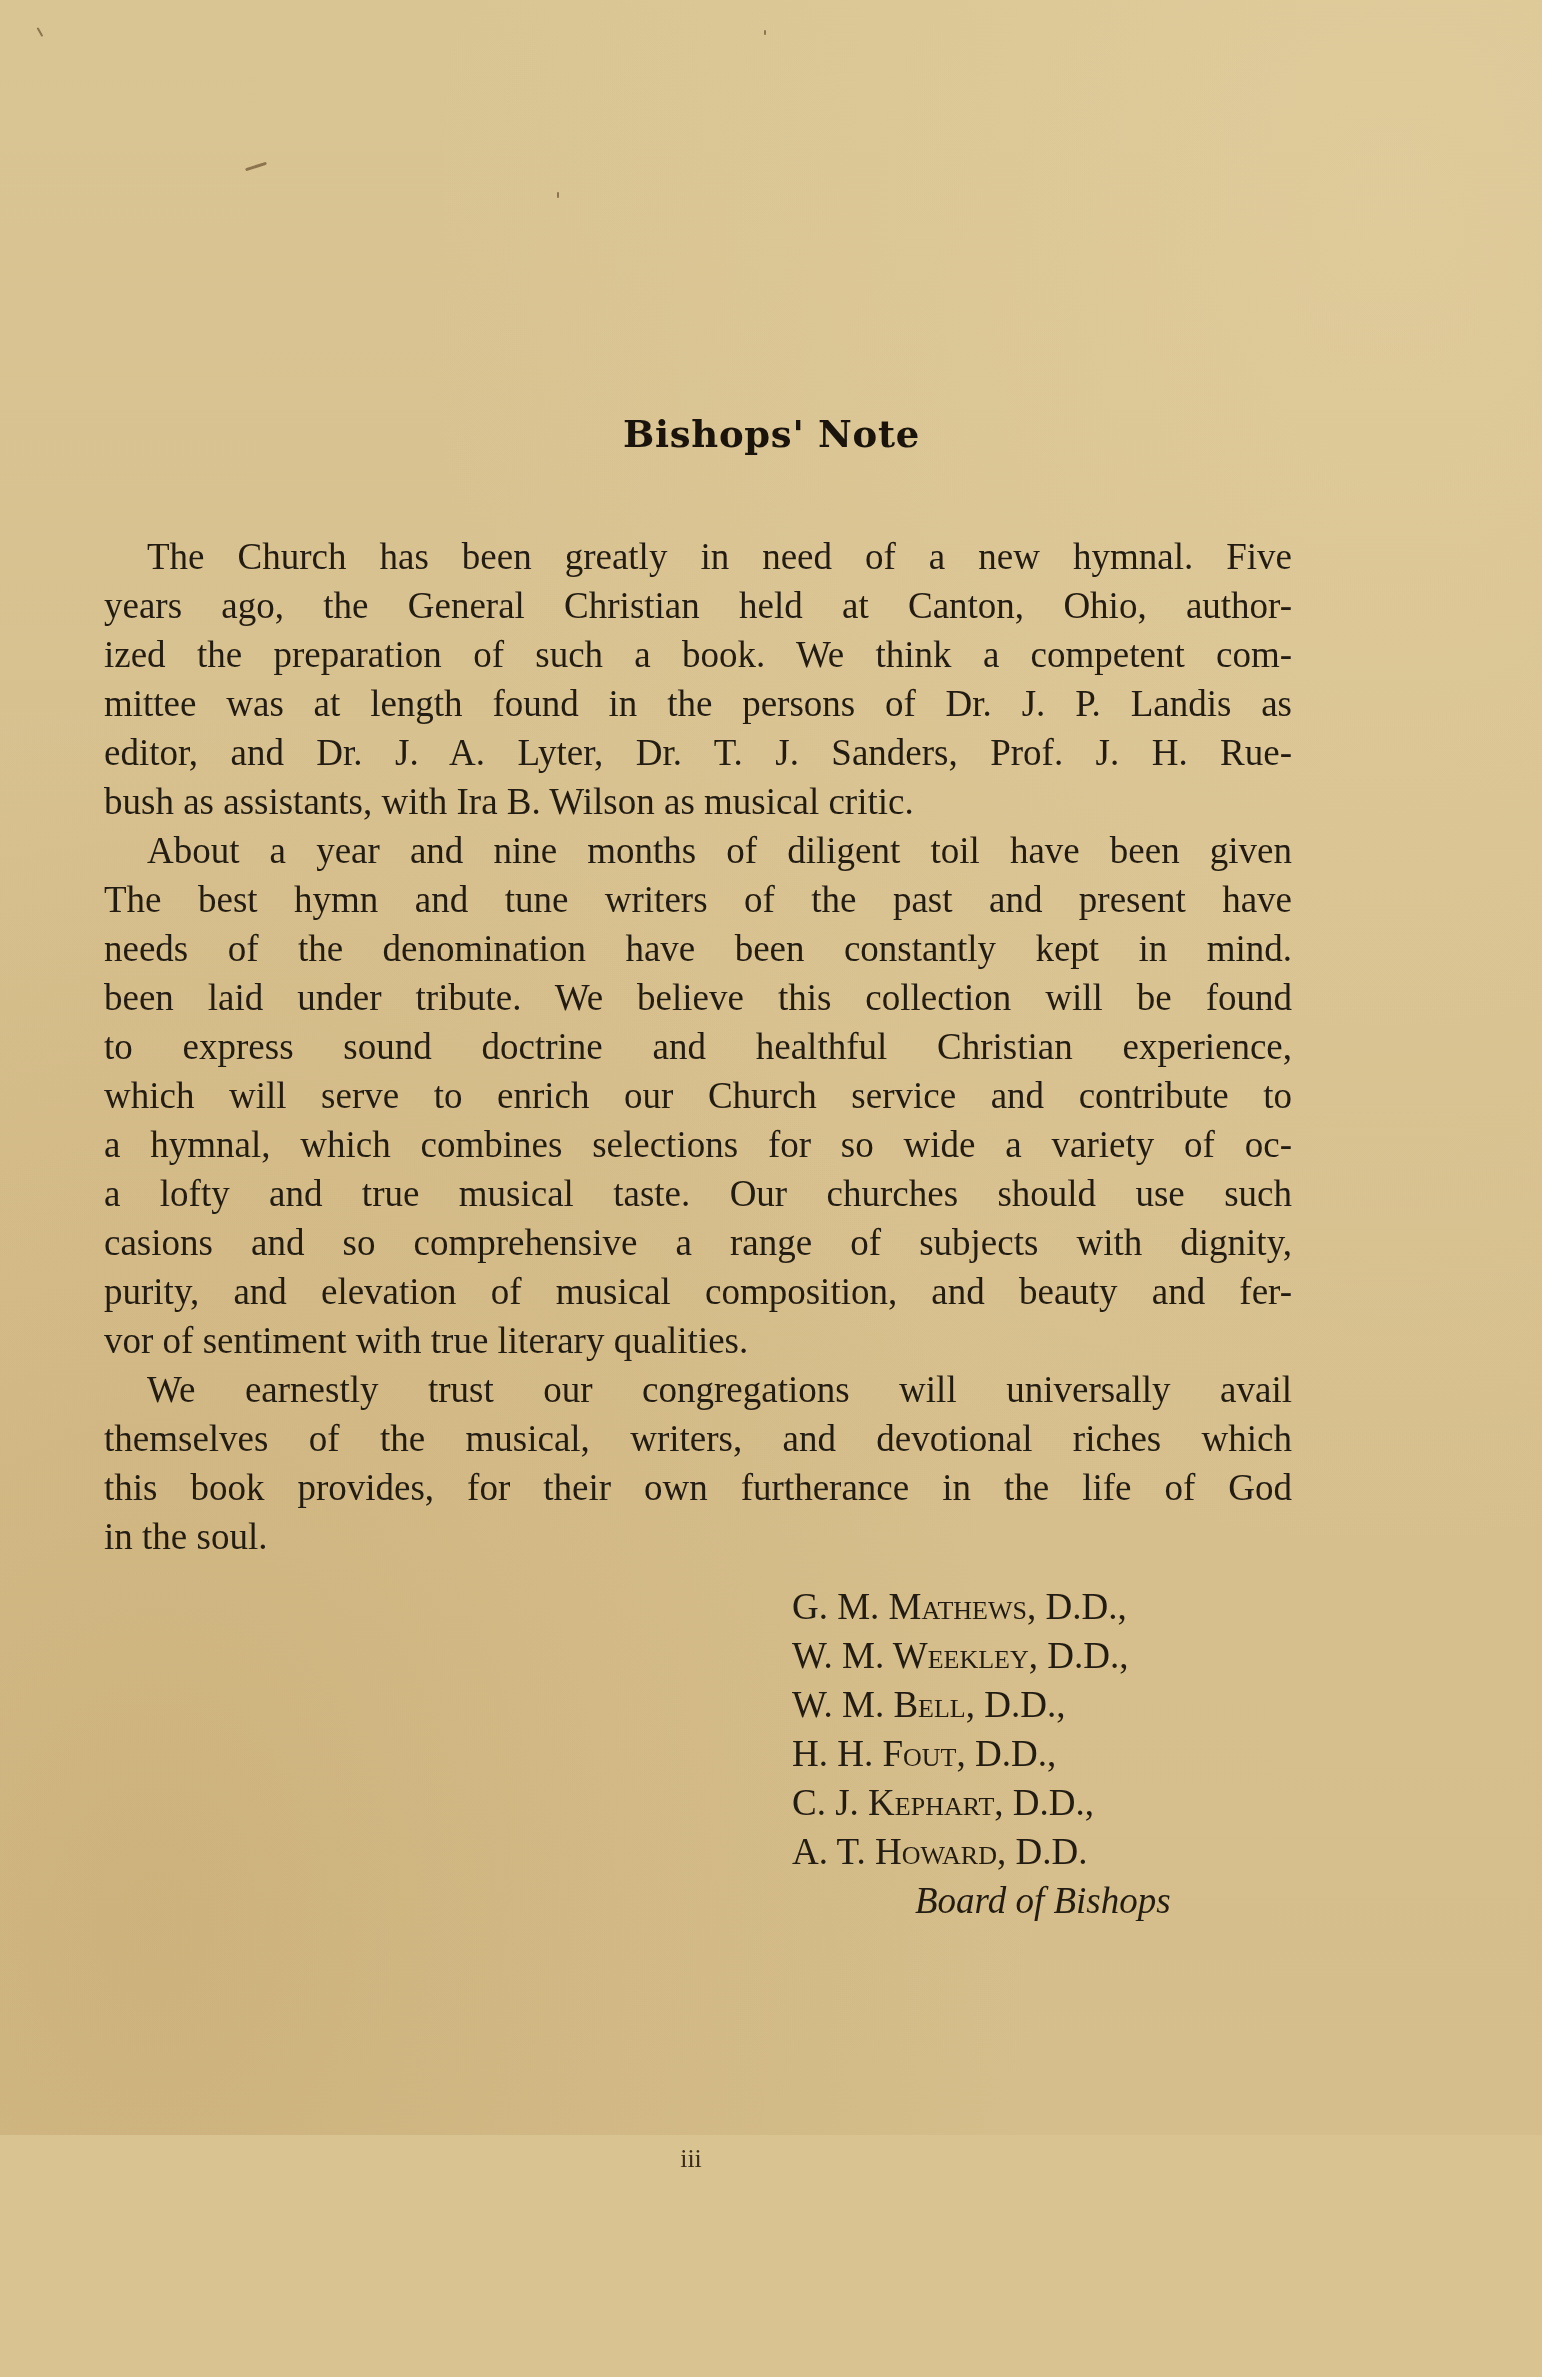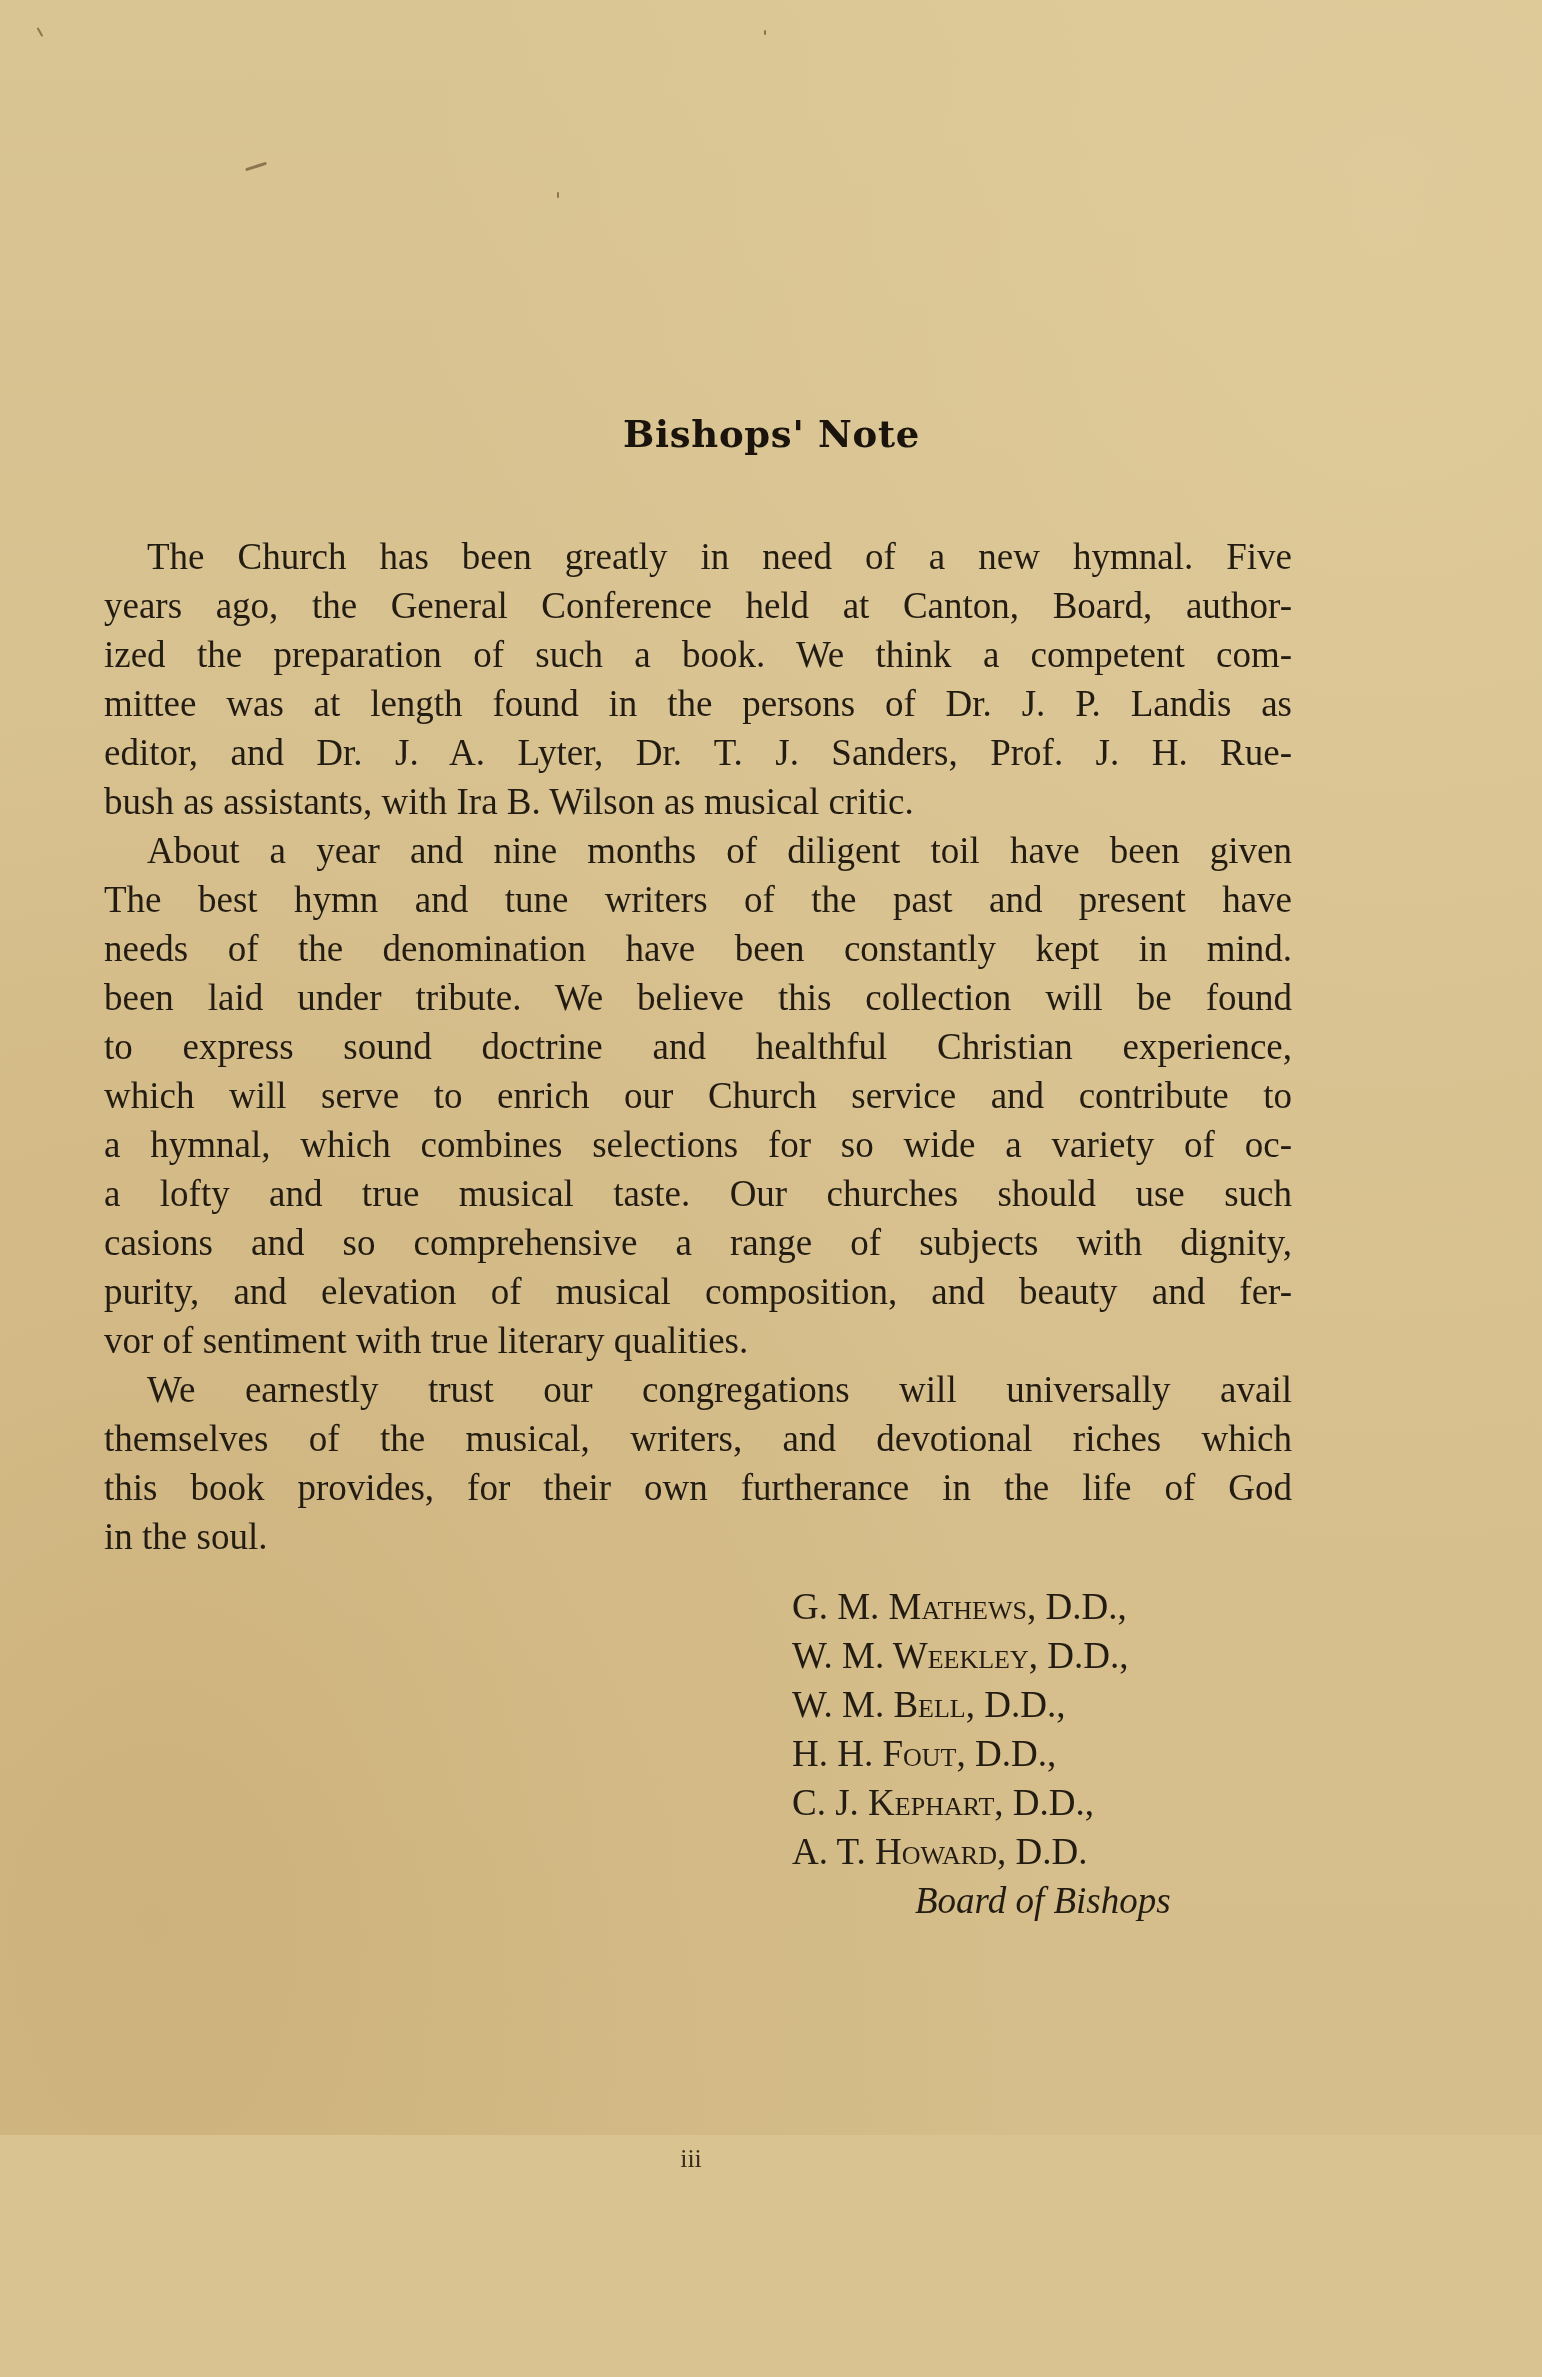--- a/index.html
+++ b/index.html
@@ -81,21 +81,21 @@
   <div class="speck" style="left:245px;top:165px;width:22px;height:3px;transform:rotate(-18deg);"></div>
   <div class="speck" style="left:39px;top:27px;width:2.2px;height:10.4px;transform:rotate(-30deg);"></div>
   <div class="speck" style="left:557px;top:192px;width:2.2px;height:6px;"></div>
   <div class="speck" style="left:764px;top:30px;width:2.2px;height:4.5px;"></div>
 
   <div class="heading">Bishops' Note</div>
 
   <div class="body-text">
     <div>
       <span class="line indent">The Church has been greatly in need of a new hymnal. Five</span>
-      <span class="line">years ago, the General Conference held at Canton, Board, author-</span>
+      <span class="line">years ago, the General Christian held at Canton, Ohio, author-</span>
       <span class="line">ized the preparation of such a book. We think a competent com-</span>
       <span class="line">mittee was at length found in the persons of Dr. J. P. Landis as</span>
       <span class="line">editor, and Dr. J. A. Lyter, Dr. T. J. Sanders, Prof. J. H. Rue-</span>
       <span class="line last">bush as assistants, with Ira B. Wilson as musical critic.</span>
     </div>
     <div>
       <span class="line indent">About a year and nine months of diligent toil have been given</span>
       <span class="line">The best hymn and tune writers of the past and present have</span>
       <span class="line">needs of the denomination have been constantly kept in mind.</span>
       <span class="line">been laid under tribute. We believe this collection will be found</span>

